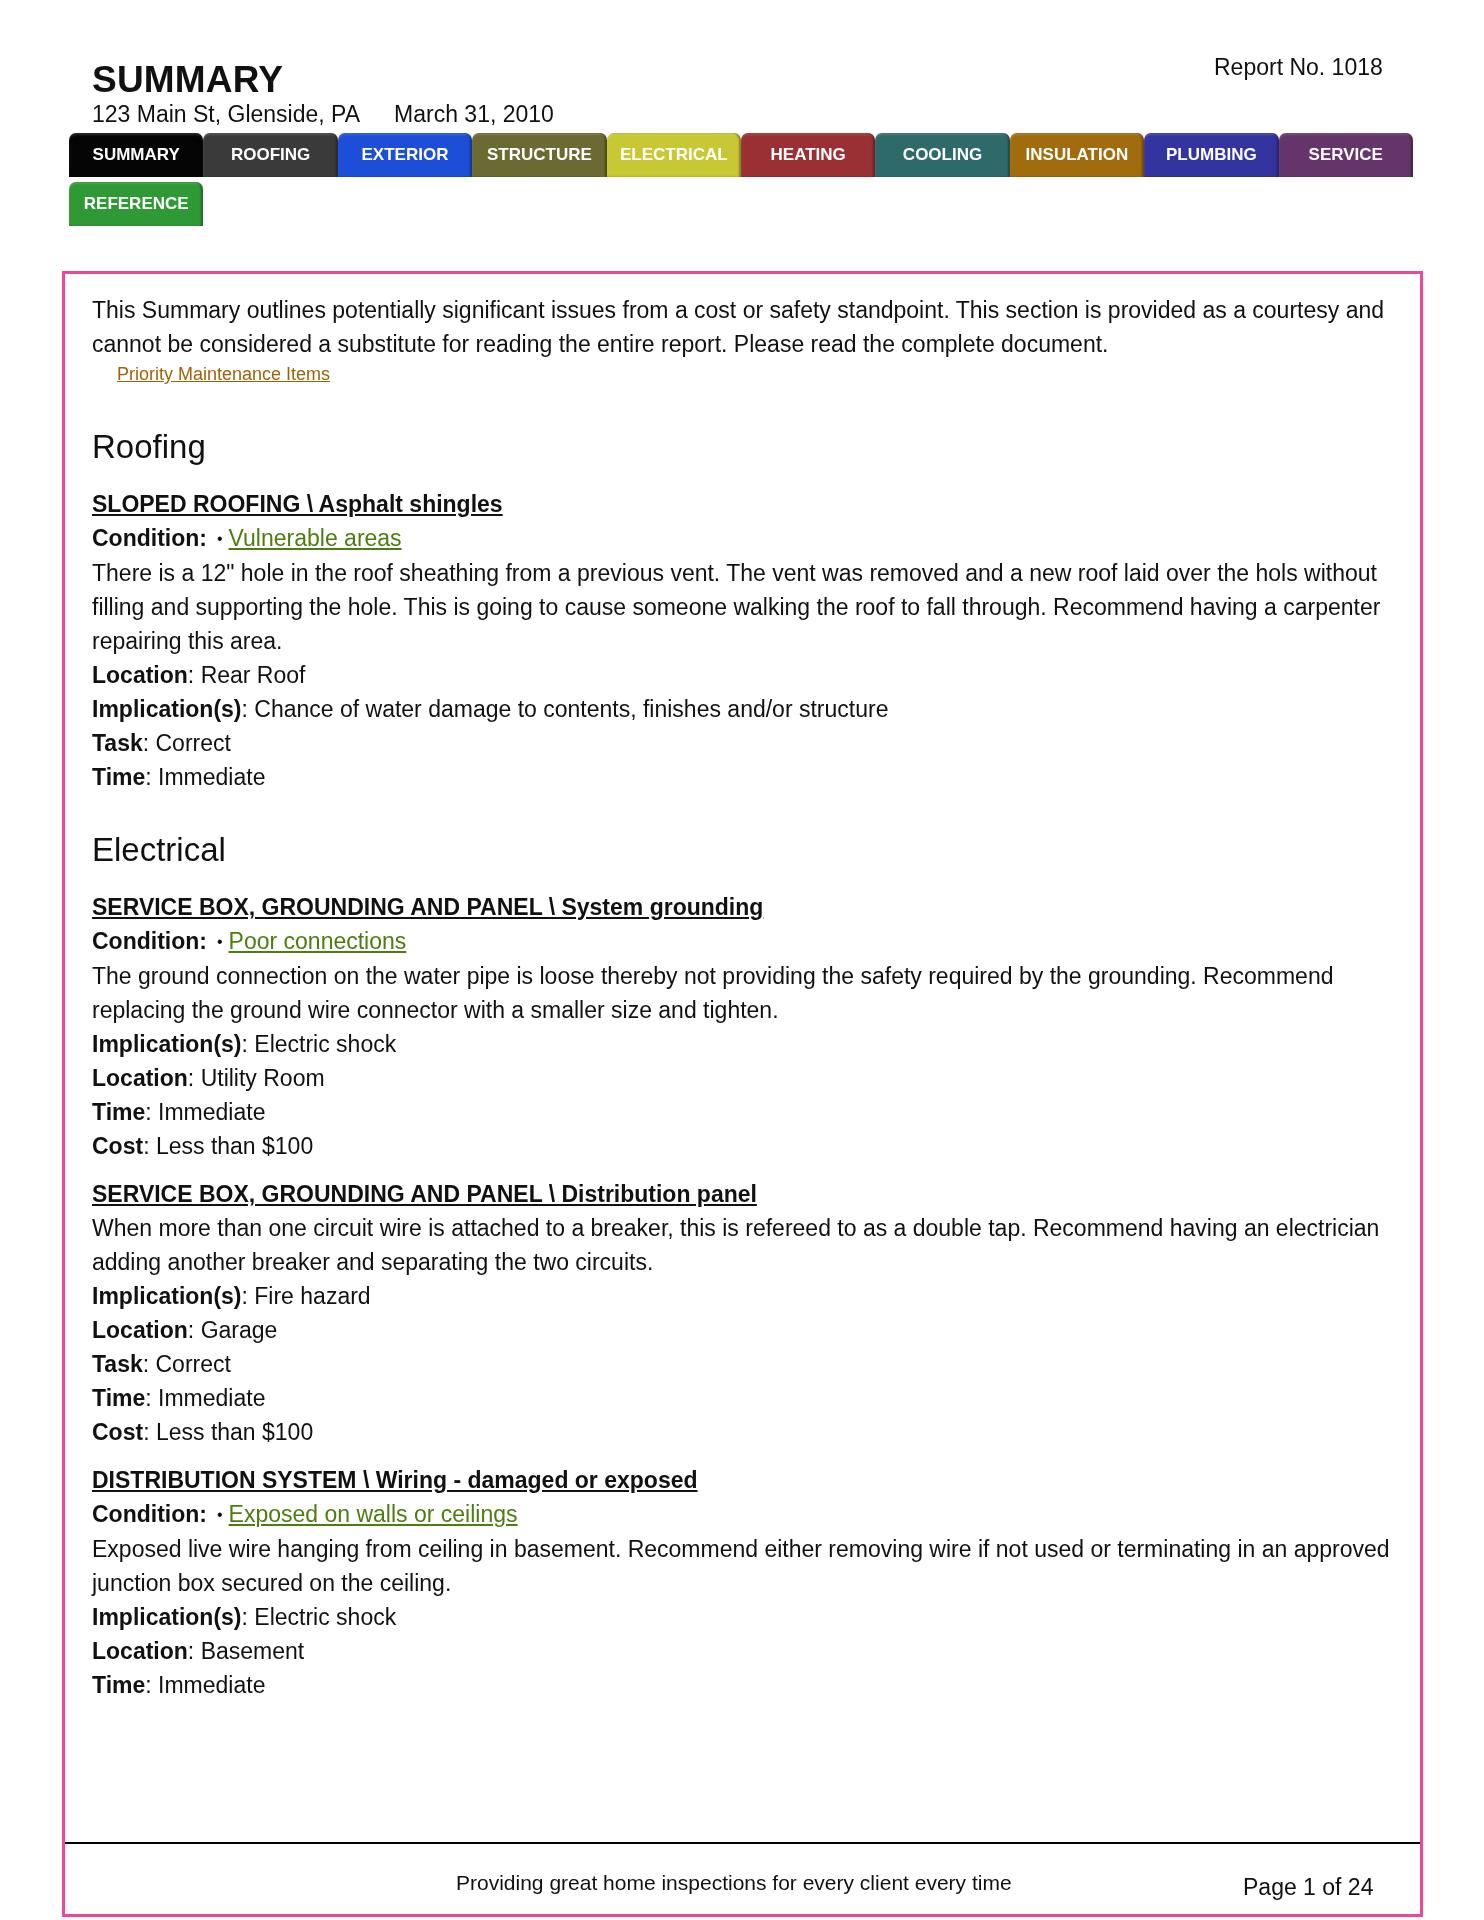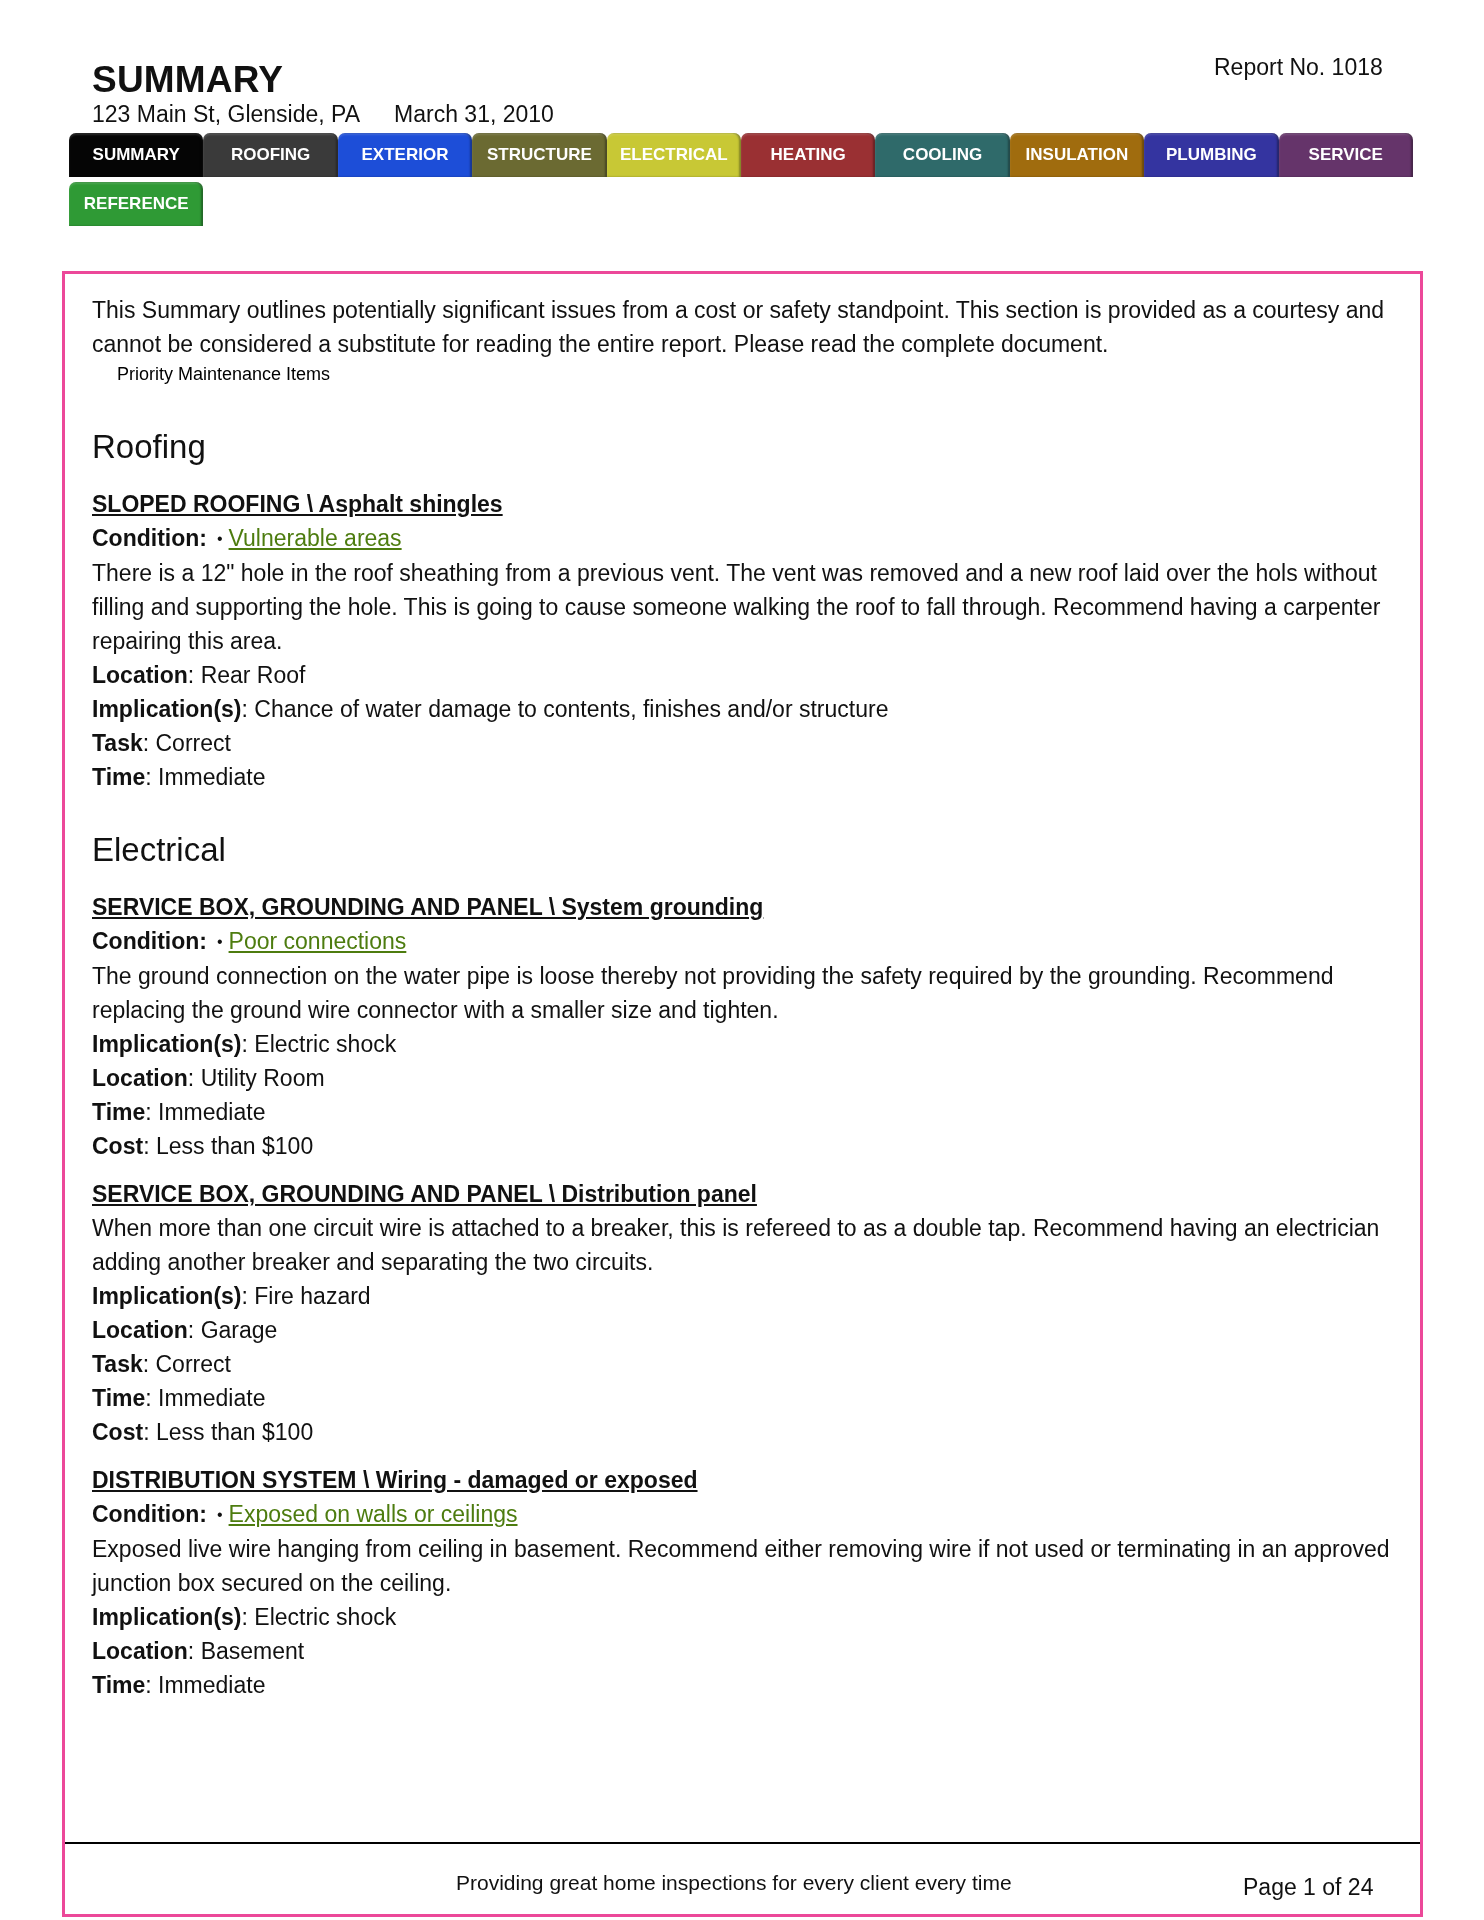--- a/index.html
+++ b/index.html
@@ -48,21 +48,21 @@
     position: absolute; left: 1178px; top: 1599px;
     font-size: 23px; line-height: 28px;
   }
   .content {
     position: absolute; left: 27px; top: 19px; width: 1310px;
     font-size: 23px; line-height: 34px;
   }
   .intro { margin: 0; }
   .priority-link {
     display: block; margin-left: 25px; margin-top: 0px;
-    font-size: 18px; line-height: 26px; color: #000000; 
+    font-size: 18px; line-height: 26px; color: #a16207; text-decoration: underline;
   }
   .section-heading {
     font-size: 33px; line-height: 40px; font-weight: normal; margin: 50px 0 20px 0;
   }
   .item { margin-bottom: 14px; }
   .item-title { font-weight: bold; text-decoration: underline; }
   .lbl { font-weight: bold; }
   .bullet { margin: 0 6px 0 10px; font-size: 16px; vertical-align: 2px; }
   .cond-link { color: #4d7c0f; text-decoration: underline; }
   .desc { margin: 0; }

